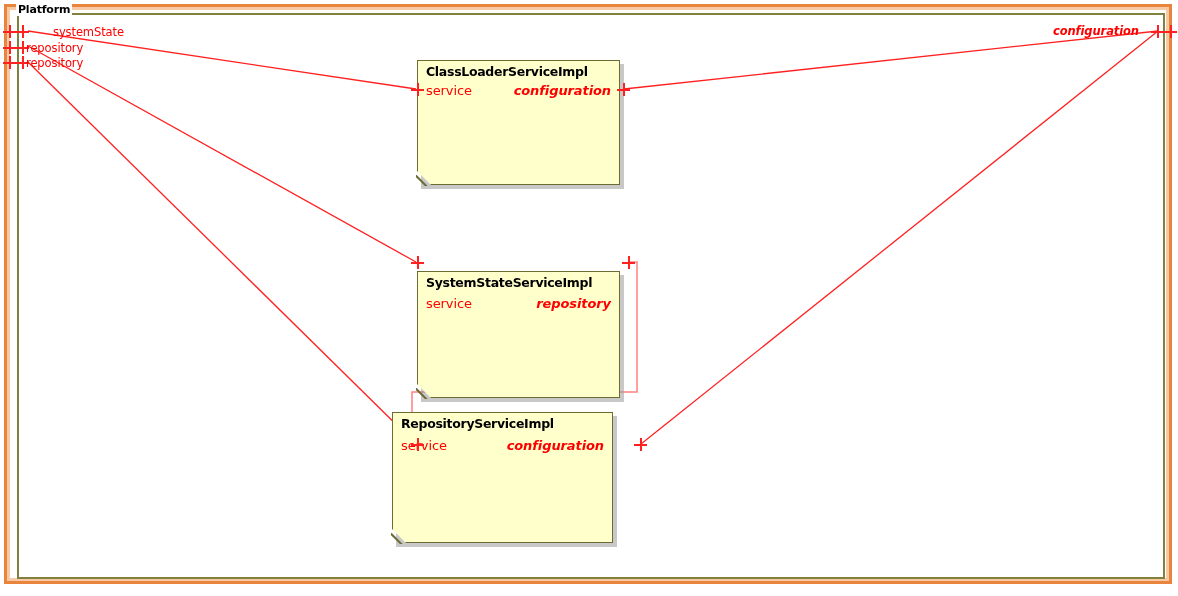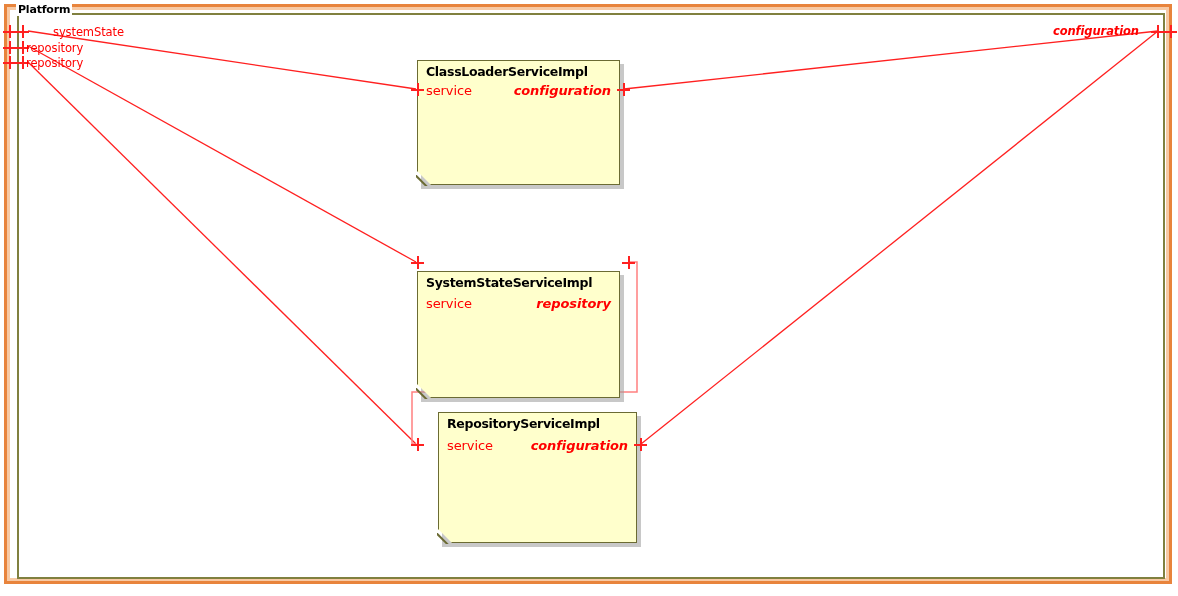--- a/index.html
+++ b/index.html
@@ -248,21 +248,21 @@
     <div class="component-shadow"></div>
     <div class="component-body"></div>
     <div class="component-chamfer"></div>
     <div class="component-name">SystemStateServiceImpl</div>
     <div class="comp-port-label left" style="top:25px;">service</div>
     <div class="comp-port-label right ital" style="top:25px;">repository</div>
   </div>
   <div class="port" style="left:411px; top:256px;"></div>
   <div class="port" style="left:622px; top:256px;"></div>
 
-  <div class="component" style="left:438px; top:412px; width:199px; height:131px;text-decoration:underline;">
+  <div class="component" style="left:392px; top:412px; width:221px; height:131px;text-decoration:underline;">
     <div class="component-shadow"></div>
     <div class="component-body"></div>
     <div class="component-chamfer"></div>
     <div class="component-name">RepositoryServiceImpl</div>
     <div class="comp-port-label left" style="top:26px;">service</div>
     <div class="comp-port-label right ital" style="top:26px;">configuration</div>
   </div>
   <div class="port" style="left:411px; top:438px;"></div>
   <div class="port" style="left:634px; top:438px;"></div>
 

